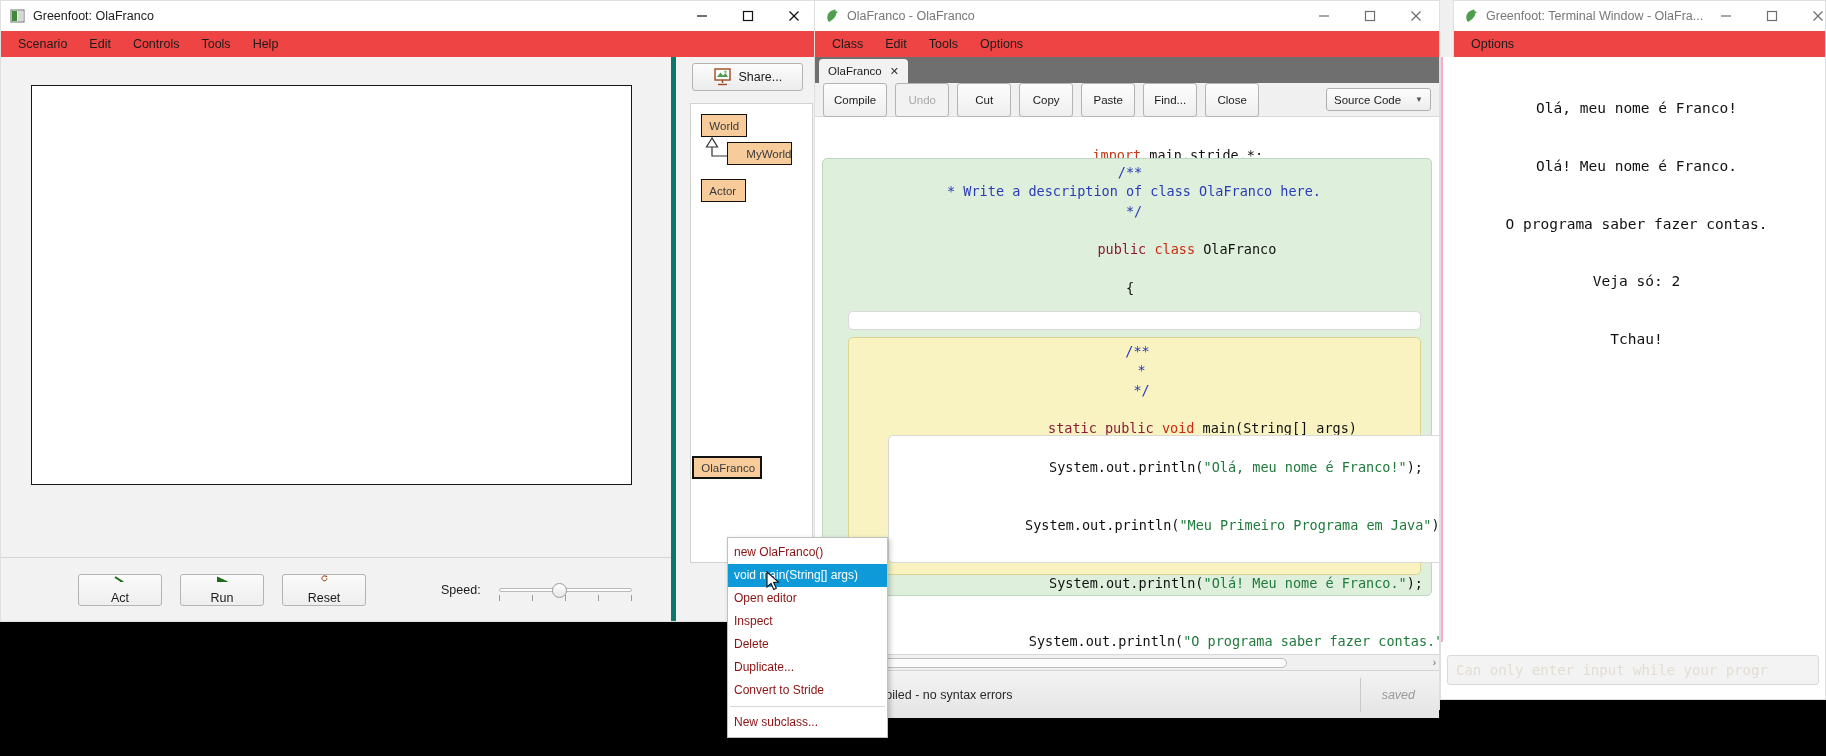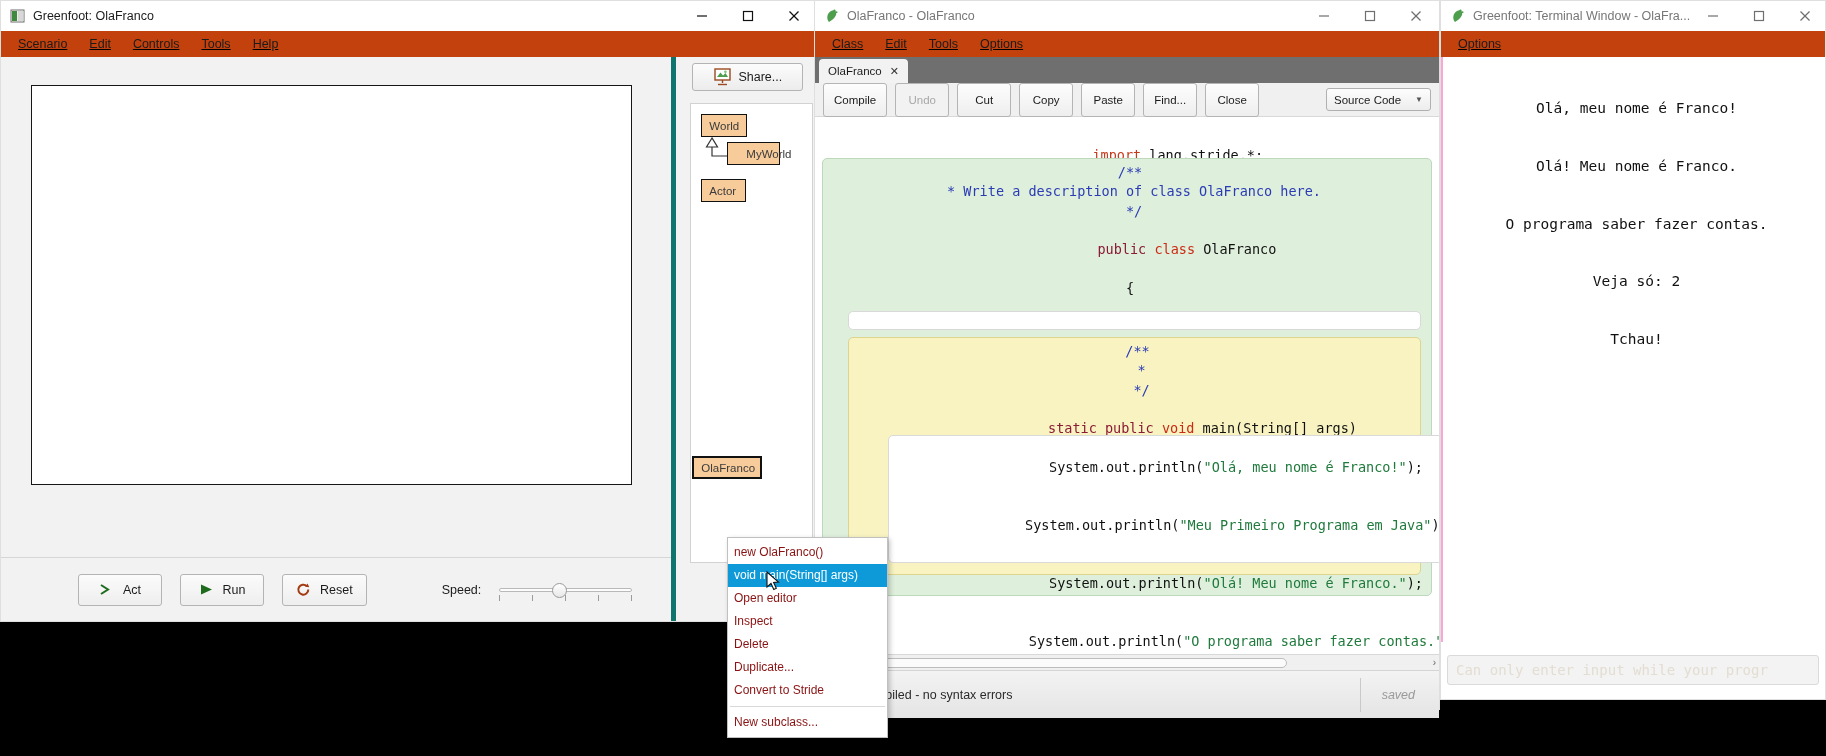--- a/index.html
+++ b/index.html
@@ -31,21 +31,21 @@
   }
   .tb-btn.grey { color: #8a8a8a; }
   .tb-btn svg { display: block; }
 
   
   .menubar {
     height: 26px; display: flex; align-items: center;
     background: #f5f5f5; padding-left: 6px;
     border-left: 1px solid #dfdfdf; border-right: 1px solid #dfdfdf;
   }
-  .menubar.plain { background: #c2410c; text-decoration: underline; }
+  .menubar.plain { background: #ef4444; }
   .menu-item {
     font-size: 12.5px; color: #1b1b1b;
     padding: 3px 11px; cursor: default; white-space: nowrap;
   }
 
   
   #gf-win { left: 0; top: 0; width: 818px; height: 622px; }
   #gf-body {
     position: absolute; left: 0; top: 57px; width: 818px; height: 565px;
     background: #f2f2f2; border: 1px solid #dfdfdf; border-top: none;
@@ -60,21 +60,21 @@
     position: absolute; left: 0; top: 500px; width: 672px; height: 64px;
     border-top: 1px solid #d6d6d6;
     display: flex; align-items: center;
   }
   .gf-btn {
     height: 32px; min-width: 84px;
     background: linear-gradient(#fbfbfb,#eeeeee);
     border: 1px solid #b4b4b4; border-radius: 3px;
     display: flex; align-items: center; justify-content: center;
     gap: 9px; font-size: 12.5px; color: #1b1b1b;
-    margin-left: 18px; padding: 0 13px; cursor: default;
+    margin-left: 18px; padding: 0 13px; cursor: default; flex-direction: column;
   }
   .gf-btn:first-child { margin-left: 77px; }
   .speed-wrap { display: flex; align-items: center; margin-left: 75px; }
   .speed-label { font-size: 12.5px; color: #1b1b1b; margin-right: 18px; }
   .slider { position: relative; width: 133px; height: 20px; }
   .slider .track {
     position: absolute; top: 8px; left: 0; width: 133px; height: 4px;
     background: #fdfdfd; border: 1px solid #b9b9b9; border-radius: 2px;
   }
   .slider .knob {
@@ -203,21 +203,21 @@
   .ed-status .msg { font-size: 12.5px; color: #2a2a2a; margin-left: 12px; }
   .ed-status .saved {
     position: absolute; right: 24px; font-size: 12.5px;
     color: #9a9a9a; font-style: italic;
   }
   .ed-status .divider {
     position: absolute; right: 78px; top: 7px; width: 1px; height: 34px; background: #c9c9c9;
   }
 
   
-  #term-win { left: 1440px; top: 0; width: 386px; height: 548px; }
+  #term-win { left: 1440px; top: 0; width: 386px; height: 548px; padding-left: 13px; }
   #term-body {
     position: absolute; left: 0; top: 57px; width: 386px; height: 643px;
     background: #fff; border: 1px solid #dfdfdf; border-top: none;
   }
   #term-out {
     position: relative; height: 585px; background: #fff;
     padding: 4px 0 0 5px; overflow: hidden;
     font-family: "DejaVu Sans Mono", monospace; font-size: 14.5px;
     color: #111; line-height: 19.2px; white-space: pre;
     border-left: 2px solid #f9a8d4;
@@ -327,21 +327,21 @@
         </div>
 
         <div class="class-panel">
           <div class="cls" style="left:10px; top:10px; width:46px;">
             <span>World</span>
           </div>
           <svg class="arrow-up" style="left:12px; top:32px;" width="36" height="28">
             <polygon points="9,2 3.5,11 14.5,11" fill="#fff" stroke="#333" stroke-width="1.2"></polygon>
             <path d="M9 11 L9 20 L27 20" fill="none" stroke="#333" stroke-width="1.2"></path>
           </svg>
-          <div class="cls" style="left:36px; top:38px; width:53px;padding-left:18px;">
+          <div class="cls" style="left:36px; top:38px; width:65px;padding-left:18px;">
             <span>MyWorld</span>
           </div>
           <div class="cls" style="left:10px; top:75px; width:45px;">
             <span>Actor</span>
           </div>
           <div class="cls thick" style="left:1px; top:352px; width:70px;">
             <span>OlaFranco</span>
           </div>
         </div>
       </div>
@@ -404,21 +404,21 @@
         <div class="ed-combo">
           <span>Source Code</span>
           <span class="cb-arrow">▼</span>
         </div>
       </div>
 
       <div id="code-area">
 
         <div style="position:absolute; left:8px; top:10px; width:612px;">
           <div class="code-line">
-            <span class="k-import">import</span><span class="k-plain"> lang.stride.*;</span>
+            <span class="k-import">import</span><span class="k-plain"> main.stride.*;</span>
           </div>
         </div>
 
         <div class="blk-green" style="position:absolute; left:7px; top:41px; width:610px; height:438px;">
           <div style="padding:4px 0 0 6px;">
             <div class="code-line k-cmt">/**</div>
             <div class="code-line k-cmt"> * Write a description of class OlaFranco here.</div>
             <div class="code-line k-cmt"> */</div>
             <div class="code-line">
               <span class="k-kw">public</span><span class="k-plain"> </span><span class="k-void">class</span><span class="k-plain"> OlaFranco</span>

